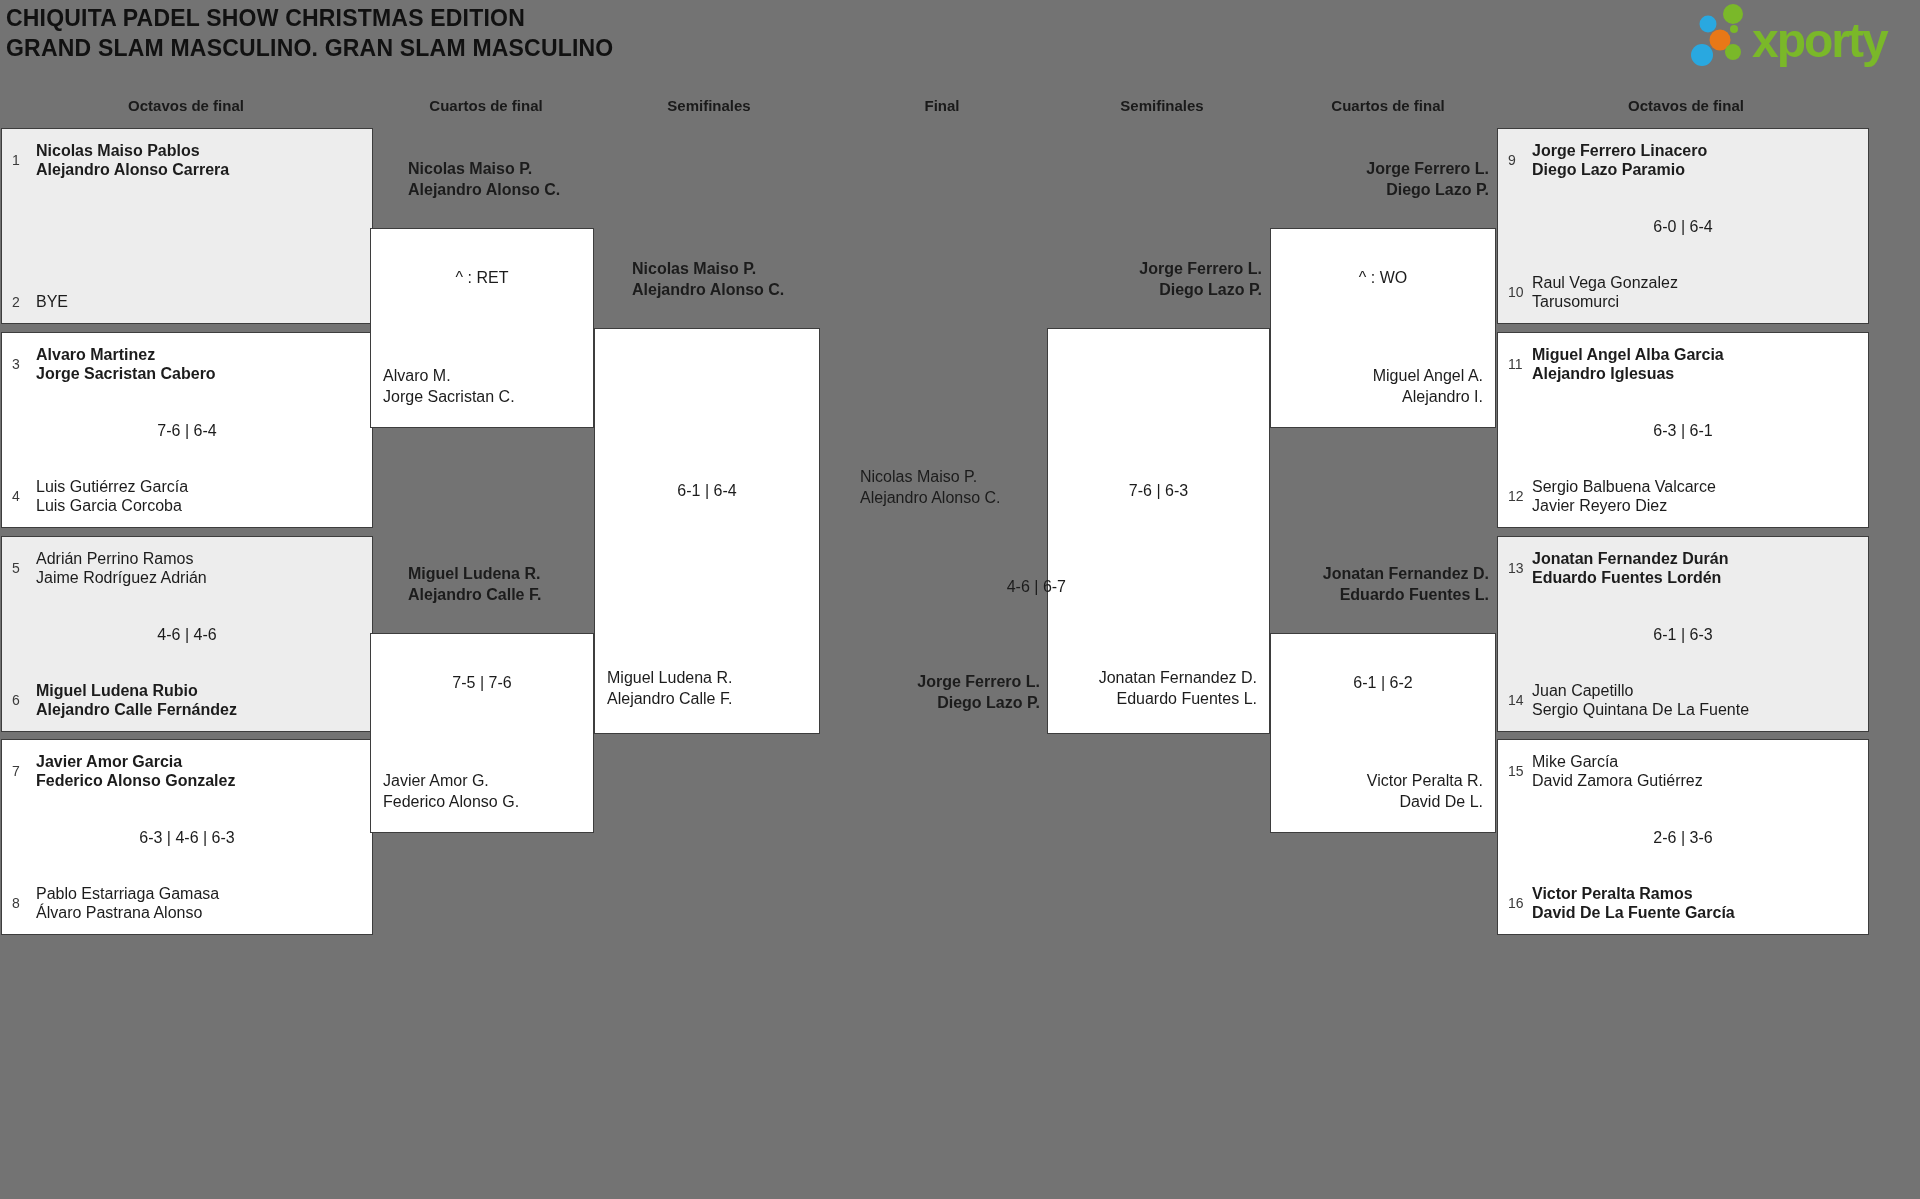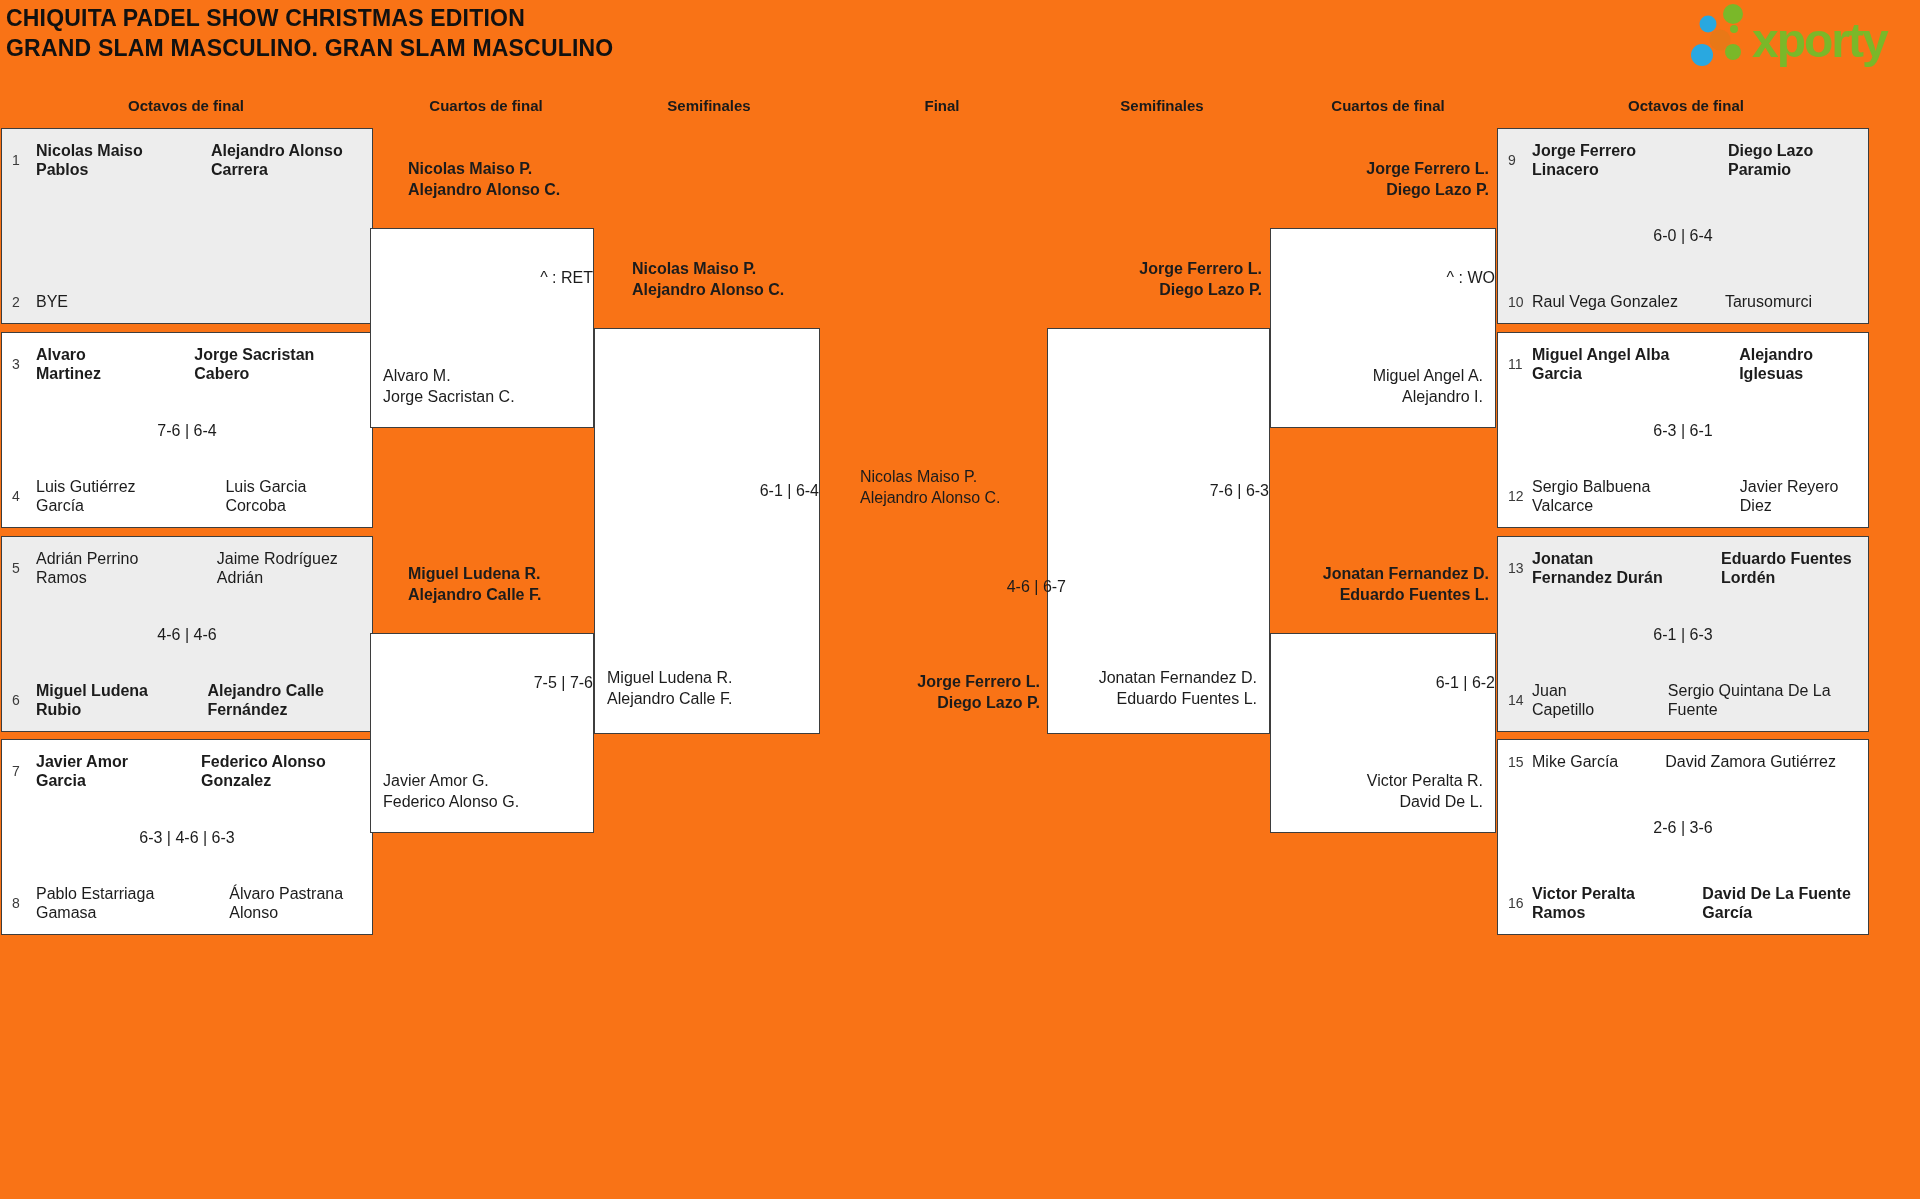--- a/index.html
+++ b/index.html
@@ -1,31 +1,31 @@
 <!DOCTYPE html>
 <html><head>
 <meta charset="utf-8">
 <style>
   html,body{margin:0;padding:0;background:#fff;}
-  .page{position:relative;width:1920px;height:1199px;background:#f97316;
+  .page{position:relative;width:1920px;height:1199px;background:#737373;
         font-family:"Liberation Sans",sans-serif;color:#1c1c1c;overflow:hidden;}
   .title{position:absolute;left:6px;top:3px;font-size:23px;font-weight:700;
          line-height:30px;color:#111;letter-spacing:.2px;}
   .colhead{position:absolute;top:97px;width:220px;text-align:center;
            font-size:15px;font-weight:700;color:#1a1a1a;}
   .box{position:absolute;border:1px solid #3d3d3d;background:#fff;box-sizing:border-box;}
   .box.gray{background:#ededed;}
   .r16{width:372px;height:196px;display:flex;flex-direction:column;
        justify-content:space-between;padding:12px 10px;}
   .trow{display:flex;align-items:center;gap:4px;}
   .seed{width:20px;flex:none;font-size:14px;color:#3a3a3a;}
-  .names{display:flex;flex-direction:row;font-size:16px;line-height:19px;gap:47px;}
+  .names{display:flex;flex-direction:column;font-size:16px;line-height:19px;}
   .win{font-weight:700;}
   .mscore{text-align:center;font-size:16px;line-height:19px;}
-  .mid-score{position:absolute;left:0;right:0;top:40px;text-align:right;font-size:16px;}
+  .mid-score{position:absolute;left:0;right:0;top:40px;text-align:center;font-size:16px;}
   .sf .mid-score{top:153px;}
   .inbox-label{position:absolute;left:12px;bottom:20px;font-size:16px;line-height:21px;}
   .sf .inbox-label{bottom:24px;}
   .box.r .inbox-label{left:auto;right:12px;text-align:right;}
   .flabel{position:absolute;font-size:16px;line-height:21px;margin-left:28px;}
   .flabel.bold{font-weight:700;}
   .flabel.right{text-align:right;}
   .logo{position:absolute;left:1684px;top:0;width:234px;height:72px;}
 </style>
 </head>

